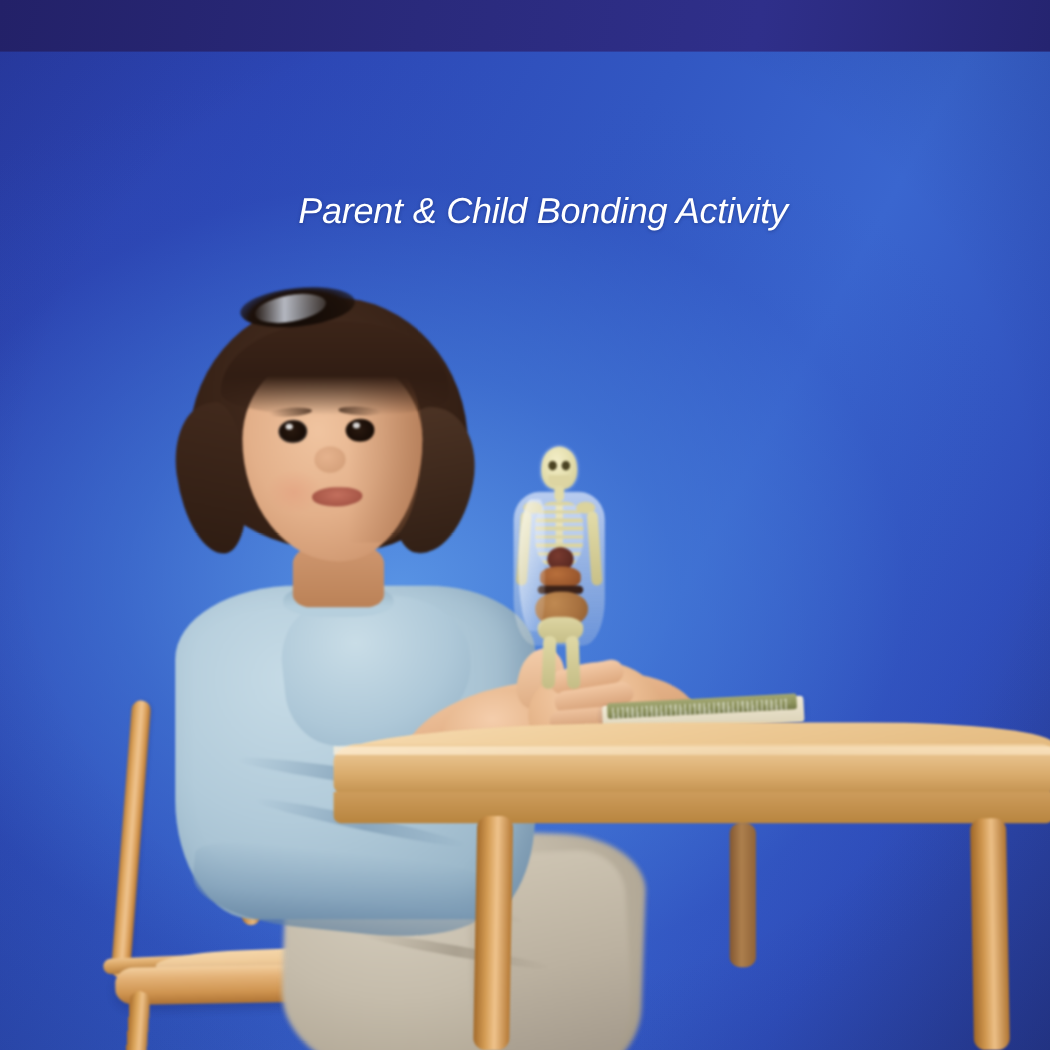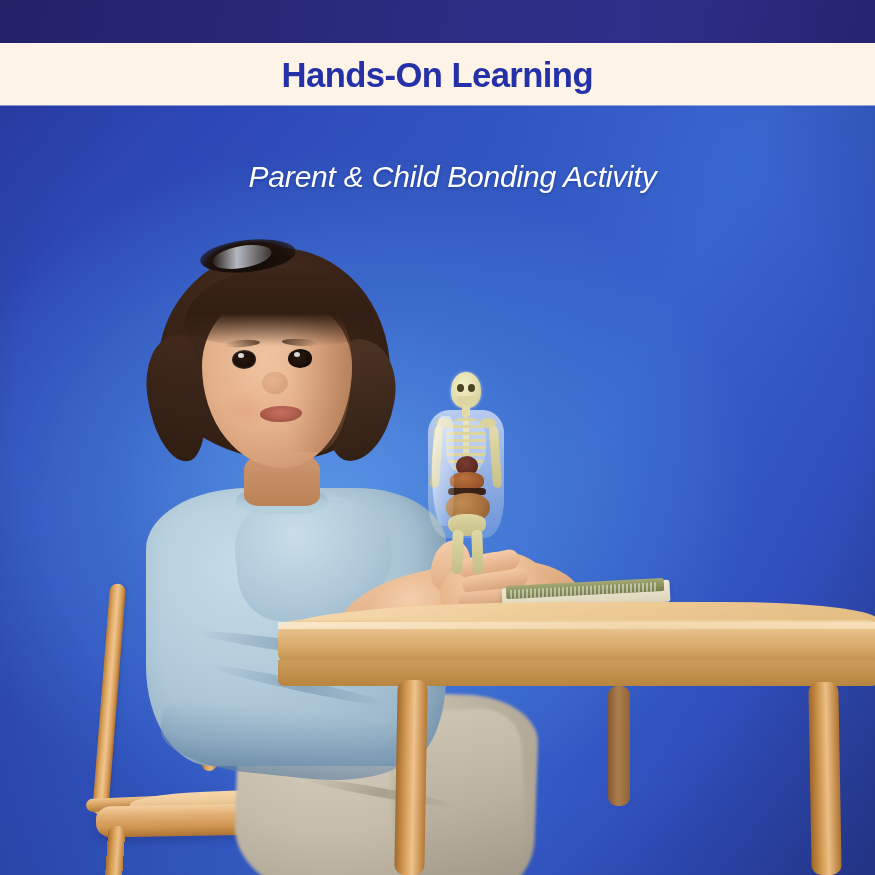--- a/index.html
+++ b/index.html
@@ -580,19 +580,16 @@
       <div class="table-edge-hl"></div>
       <div class="table-apron"></div>
       <div class="table-leg-a"></div>
       <div class="table-leg-b"></div>
     </div>
 
   </div>
 
   <div class="top-strip"></div>
 
-  <div class="title-banner">
-    <div class="title-text">Hands-On Learning</div>
-  </div>
 
   <div class="subtitle">Parent &amp; Child Bonding Activity</div>
 
 </div>
 
 </body></html>

